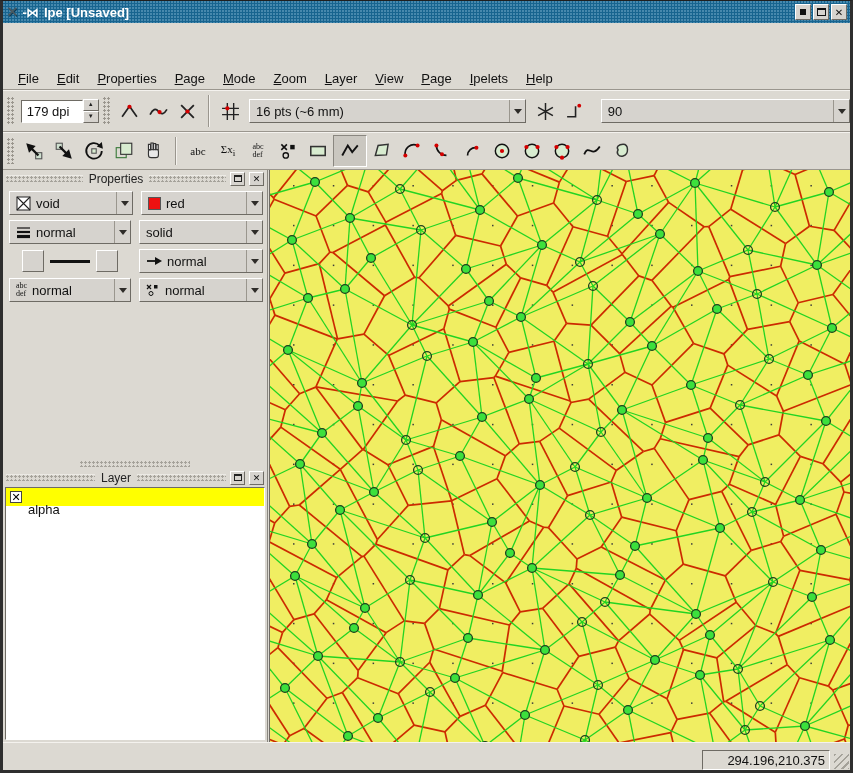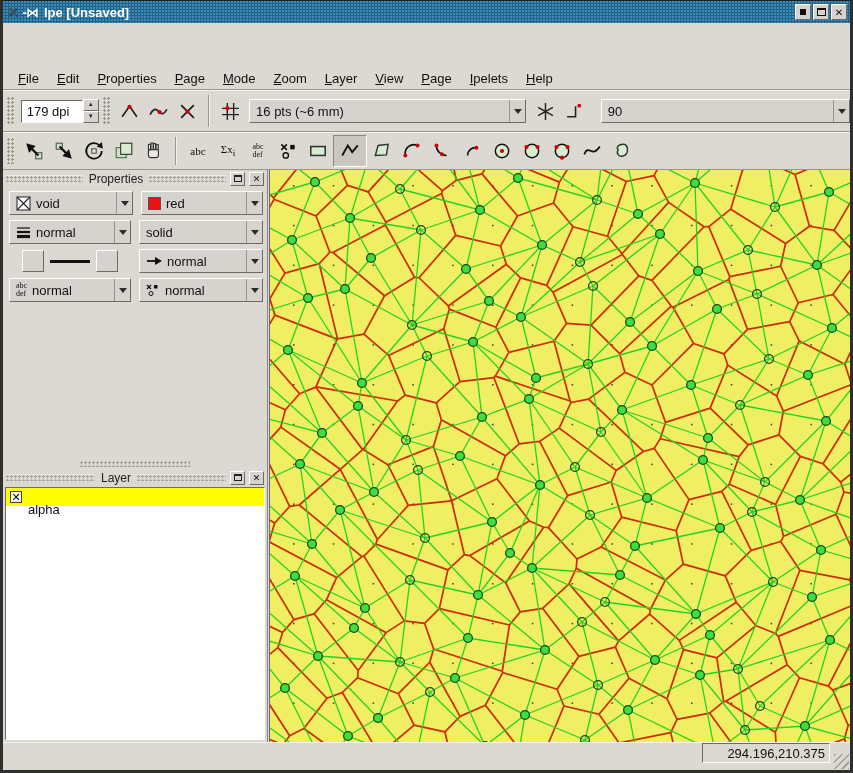--- a/index.html
+++ b/index.html
@@ -102,21 +102,21 @@
   .layer-check { width:12px; height:12px; background:#fff; border:1px solid #444; font-size:11px; font-weight:bold;
     line-height:10px; text-align:center; color:#000; }
   .layer-name { font-size:13px;margin-top:24px; }
 
   .splitter { flex:0 0 2px; background:#dcd9d2; border-right:1px solid #6e6b64; }
   .canvas-wrap { flex:1; position:relative; background:#f0ee62; cursor:crosshair; }
   .canvas-wrap svg { display:block; }
 
   
   .statusbar { height:28px; flex:0 0 28px; background:#dcd9d2; border-top:1px solid #f4f2ee;
-    display:flex; align-items:flex-start; justify-content:flex-end; padding-right:4px; position:relative; }
+    display:flex; align-items:flex-end; justify-content:flex-end; padding-right:4px; position:relative; }
   .coord-box { width:128px; height:20px; background:#dcd9d2; border-top:1px solid #6e6b64; border-left:1px solid #6e6b64;
     border-right:1px solid #fff; border-bottom:1px solid #fff; font-size:13px; display:flex; align-items:center;
     justify-content:flex-end; padding:0 4px; margin-right:16px; }
   .resize-grip { position:absolute; right:1px; bottom:1px; width:15px; height:15px;
     background:repeating-linear-gradient(135deg,#a5a29a 0 2px,#dcd9d2 2px 5px); }
 </style>
 </head>
 <body>
 
 <div class="window">

